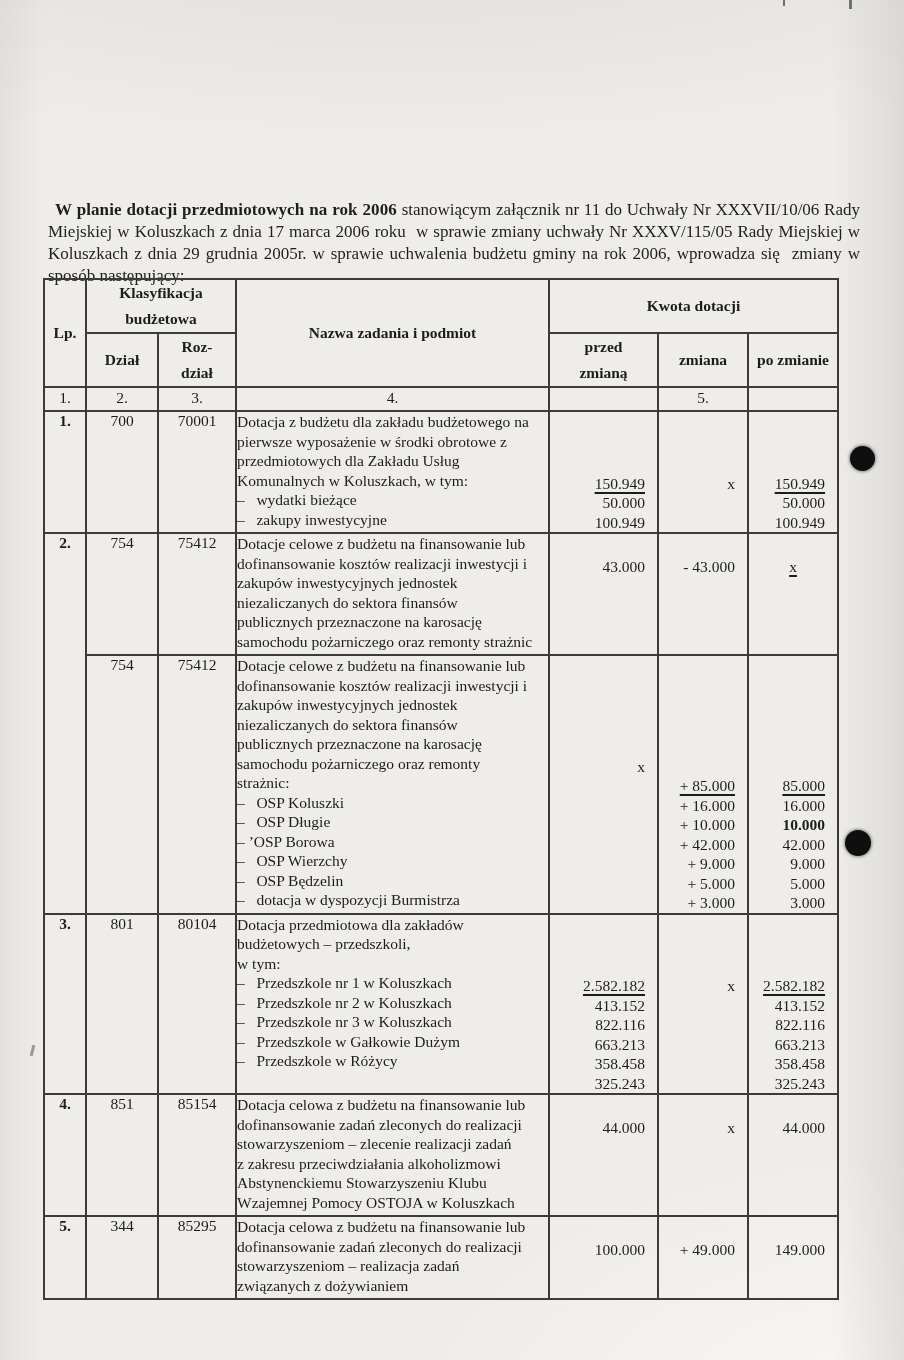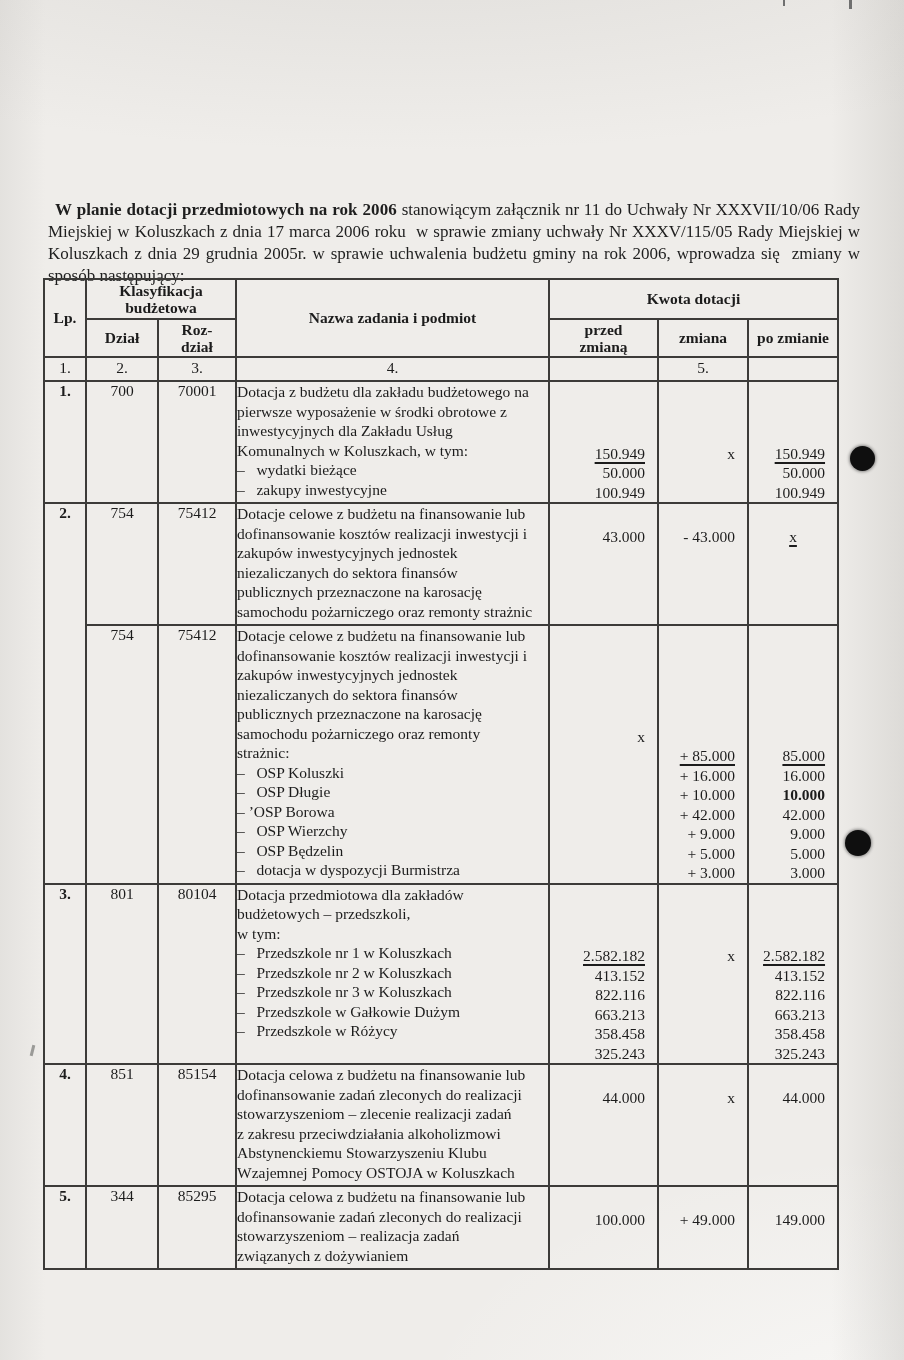--- a/index.html
+++ b/index.html
@@ -40,21 +40,21 @@
   table.doc {
     position:absolute; left:43px; top:278px; width:794px;
     border-collapse:collapse; table-layout:fixed;
     font-size:15.5px; color:#1c1c1c;
   }
   table.doc td, table.doc th { border:2px solid #3c3b39; vertical-align:top; padding:0; font-weight:normal; }
   table.doc thead th { font-weight:bold; vertical-align:middle; text-align:center; }
   .h1 { height:40px; }
   .h2 { height:38px; }
   .hnum td { height:22px; font-weight:bold; text-align:center; line-height:20px; }
-  .pre { white-space:pre-line; line-height:17px; }
+  .pre { white-space:pre-line; line-height:26px; }
   .c { text-align:center; }
   .top { padding-top:3px; }
   .name { padding:3px 4px 2px 7px; }
   .line { white-space:pre; height:19.5px; line-height:19.5px; }
   .amt { position:relative; }
   .aw { position:relative; margin-top:3px; }
   .val { position:absolute; right:12px; white-space:pre; line-height:19.5px; }
   .val.ctr { left:0; right:0; text-align:center; }
   .u { text-decoration:underline; text-underline-offset:3px; text-decoration-thickness:1.5px; }
 </style>
@@ -110,21 +110,21 @@
       </tr>
     </thead>
     <tbody id="rows">
         <tr>
           <td class="c top" rowspan="1" style="font-weight: bold;">1.</td>
           <td class="c top">700</td>
           <td class="c top">70001</td>
           <td class="name">
             <div class="line">Dotacja z budżetu dla zakładu budżetowego na</div>
             <div class="line">pierwsze wyposażenie w środki obrotowe z</div>
-            <div class="line">inwestycyjnych dla Zakładu Usług</div>
+            <div class="line">przedmiotowych dla Zakładu Usług</div>
             <div class="line">Komunalnych w Koluszkach, w tym:</div>
             <div class="line">–   wydatki bieżące</div>
             <div class="line">–   zakupy inwestycyjne</div>
           </td>
           <td class="amt">
             <div class="aw" style="height: 117px;">
               <div class="val u" style="top: 58.5px;">150.949</div>
               <div class="val" style="top: 78px;">50.000</div>
               <div class="val" style="top: 97.5px;">100.949</div>
             </div>

